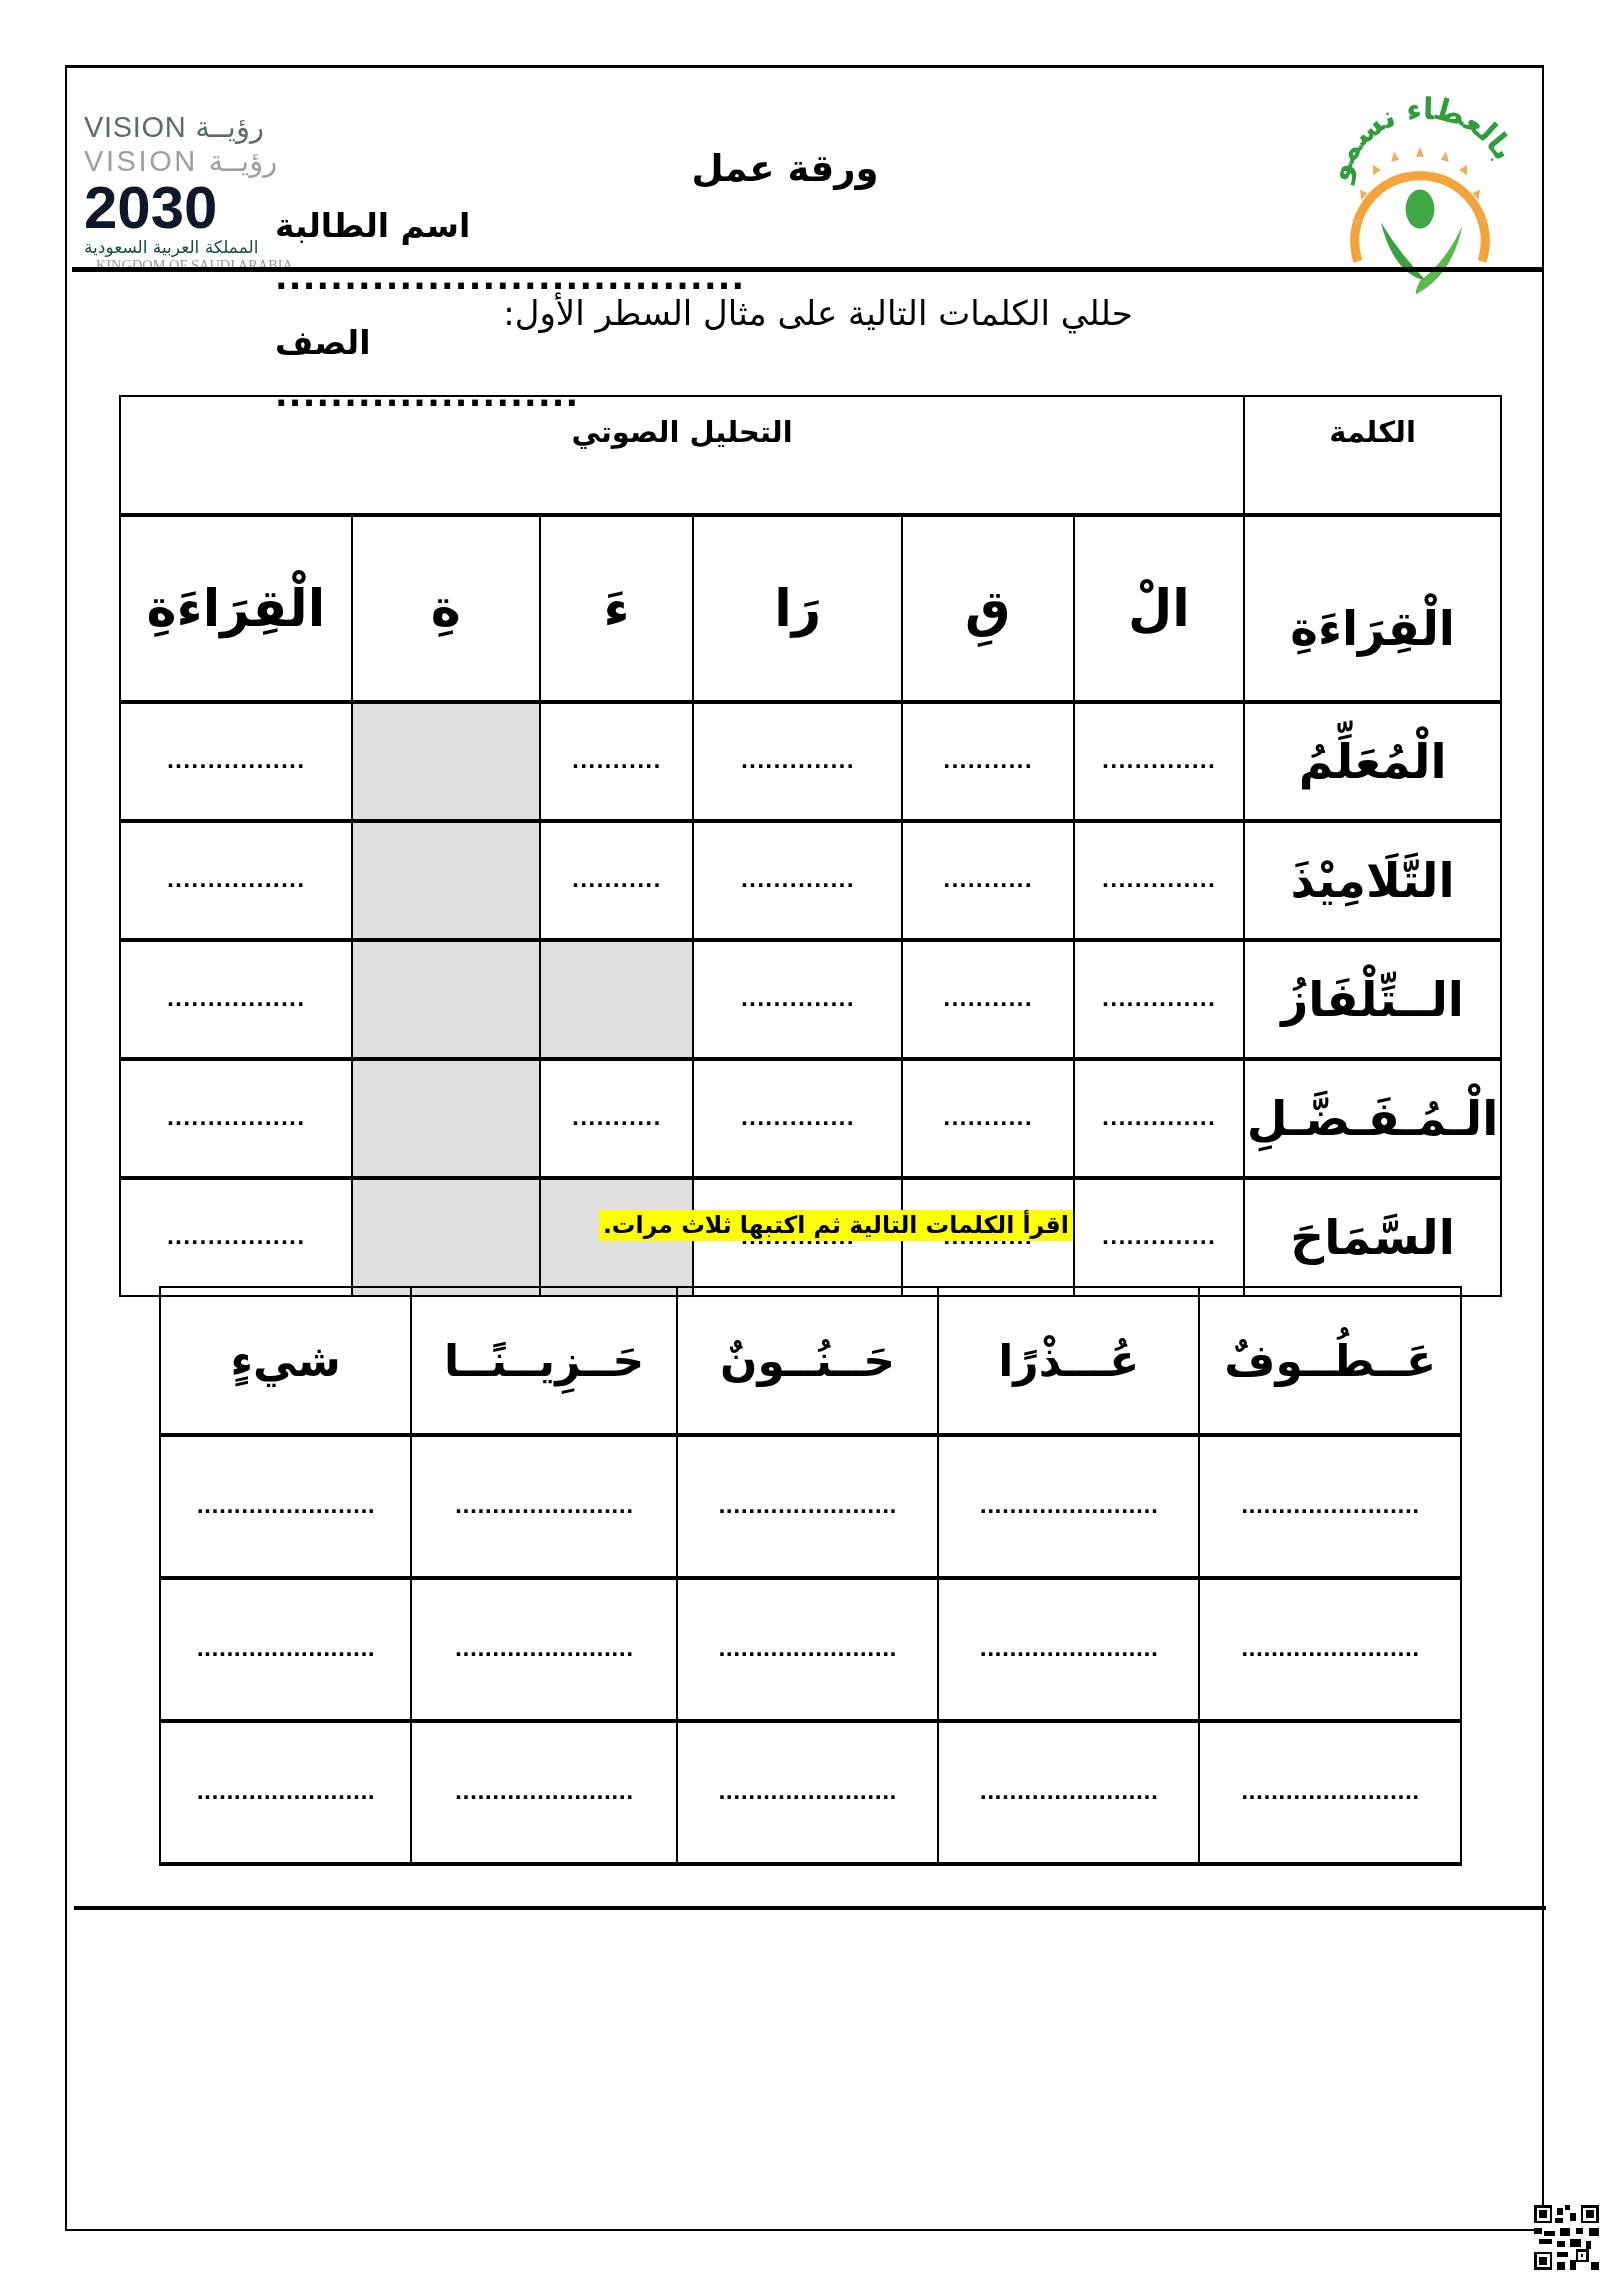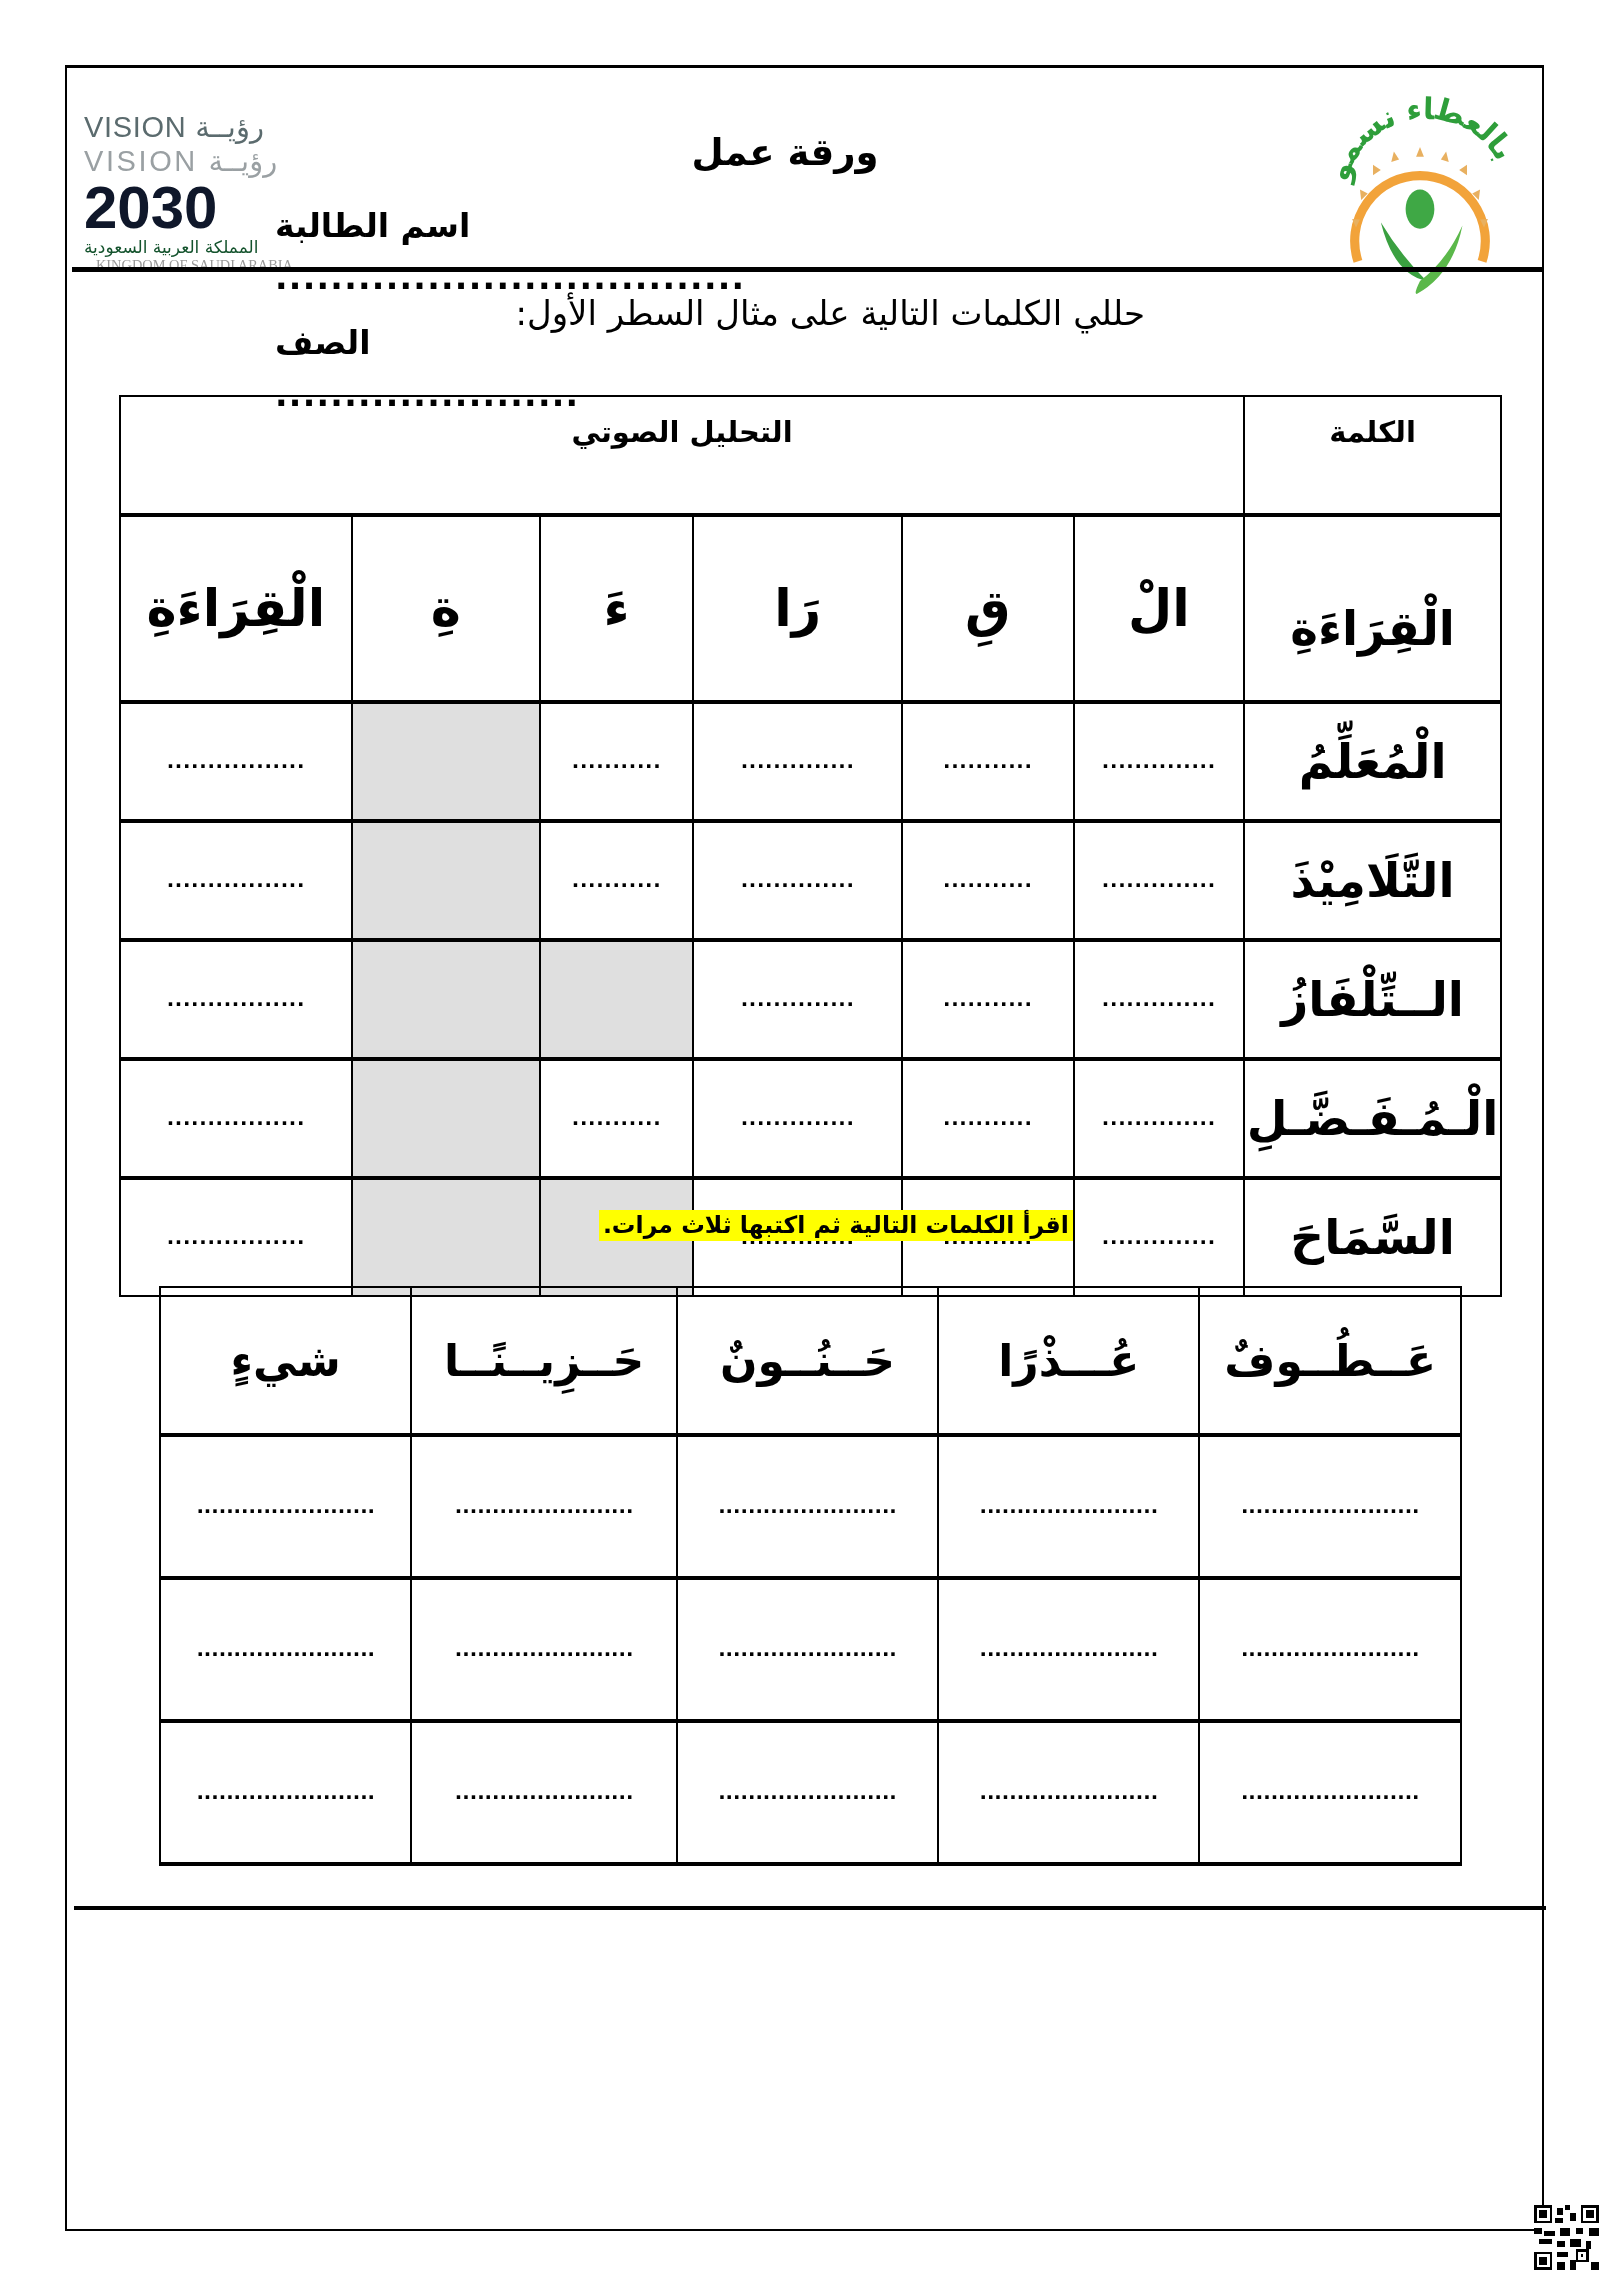--- a/index.html
+++ b/index.html
@@ -4,26 +4,26 @@
   <style>
     html, body { margin: 0; padding: 0; background: #ffffff; }
     body { width: 1623px; height: 2295px; position: relative; overflow: hidden;
            font-family: "DejaVu Sans", sans-serif; color: #000; }
     .frame { position: absolute; left: 65px; top: 65px; width: 1479px; height: 2166px;
              border-top: 3.3px solid #000; border-left: 2px solid #000; border-right: 2px solid #000;
              border-bottom: 2.6px solid #000; box-sizing: border-box; }
     .abs { position: absolute; }
     .rtl { direction: rtl; }
     
-    .title { left: 654px; top: 131px; width: 262px; text-align: center; font-size: 37px; font-weight: bold; }
+    .title { left: 654px; top: 147px; width: 262px; text-align: center; font-size: 37px; font-weight: bold; }
     .name-line { left: 275px; top: 206px; width: 982px; height: 52px; display: flex; direction: rtl;
                  align-items: flex-end; gap: 13px; font-size: 33px; font-weight: bold; flex-direction: column; }
     .dots { letter-spacing: 1.3px; font-weight: bold; }
     .header-rule { left: 72px; top: 267px; width: 1472px; height: 4.6px; background: #000; }
-    .instruction { left: 491px; top: 293px; width: 654px; font-size: 34px; }
+    .instruction { left: 491px; top: 293px; width: 654px; text-align: center; font-size: 34px; }
     
     .vision-logo { left: 84px; top: 110px; width: 209px; height: 151px; }
     .vision-logo .v1 { font-family: "Liberation Sans", sans-serif; font-size: 29px; color: #5b6b6e; letter-spacing: 0.7px; }
     .vision-logo .v2 { font-family: "Liberation Sans", sans-serif; font-size: 29px; color: #9aa0a3; letter-spacing: 2.6px; }
     .vision-logo .yr { font-family: "Liberation Sans", sans-serif; font-size: 60px; font-weight: bold; color: #0f172a; line-height: 59px; }
     .vision-logo .ar { font-size: 17px; color: #14532d; direction: rtl; text-align: left; }
     .vision-logo .en { font-family: Liberation Serif, serif; font-size: 14.4px; color: #9a9a9a; text-align: right; }
     .school-logo { left: 1322px; top: 85px; width: 196px; height: 209px; }
     
     table { border-collapse: collapse; position: absolute; }

